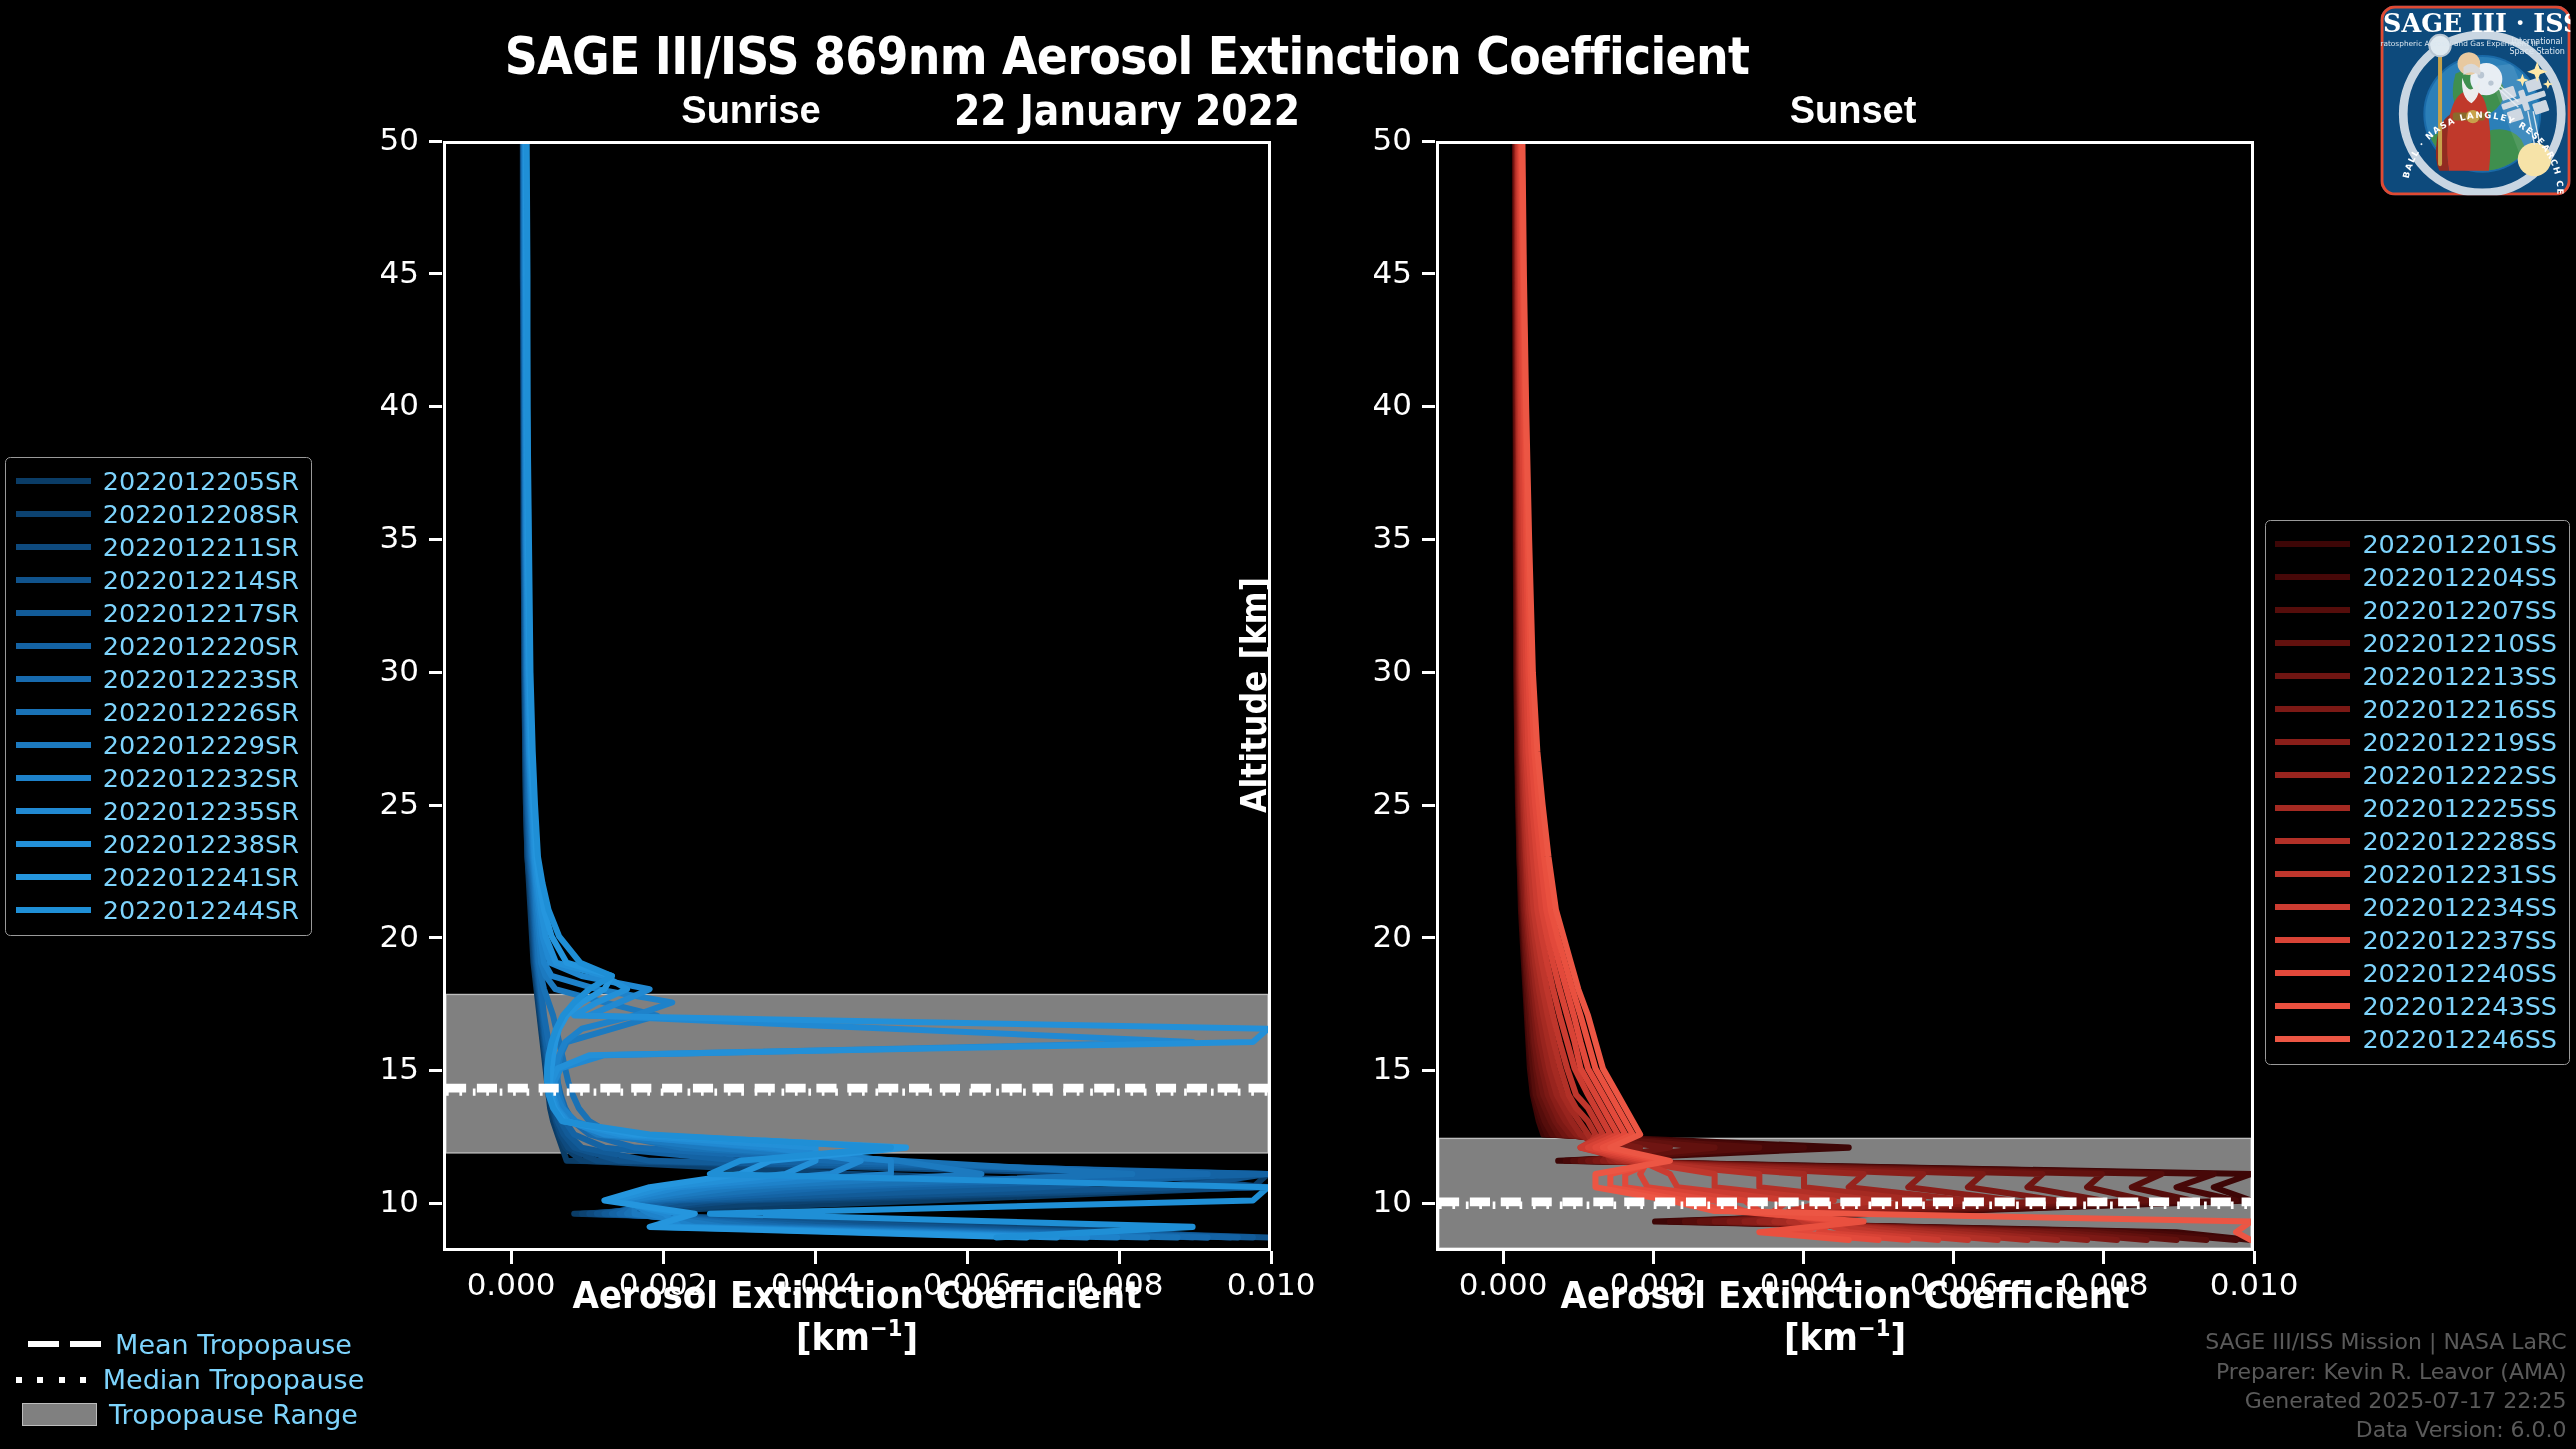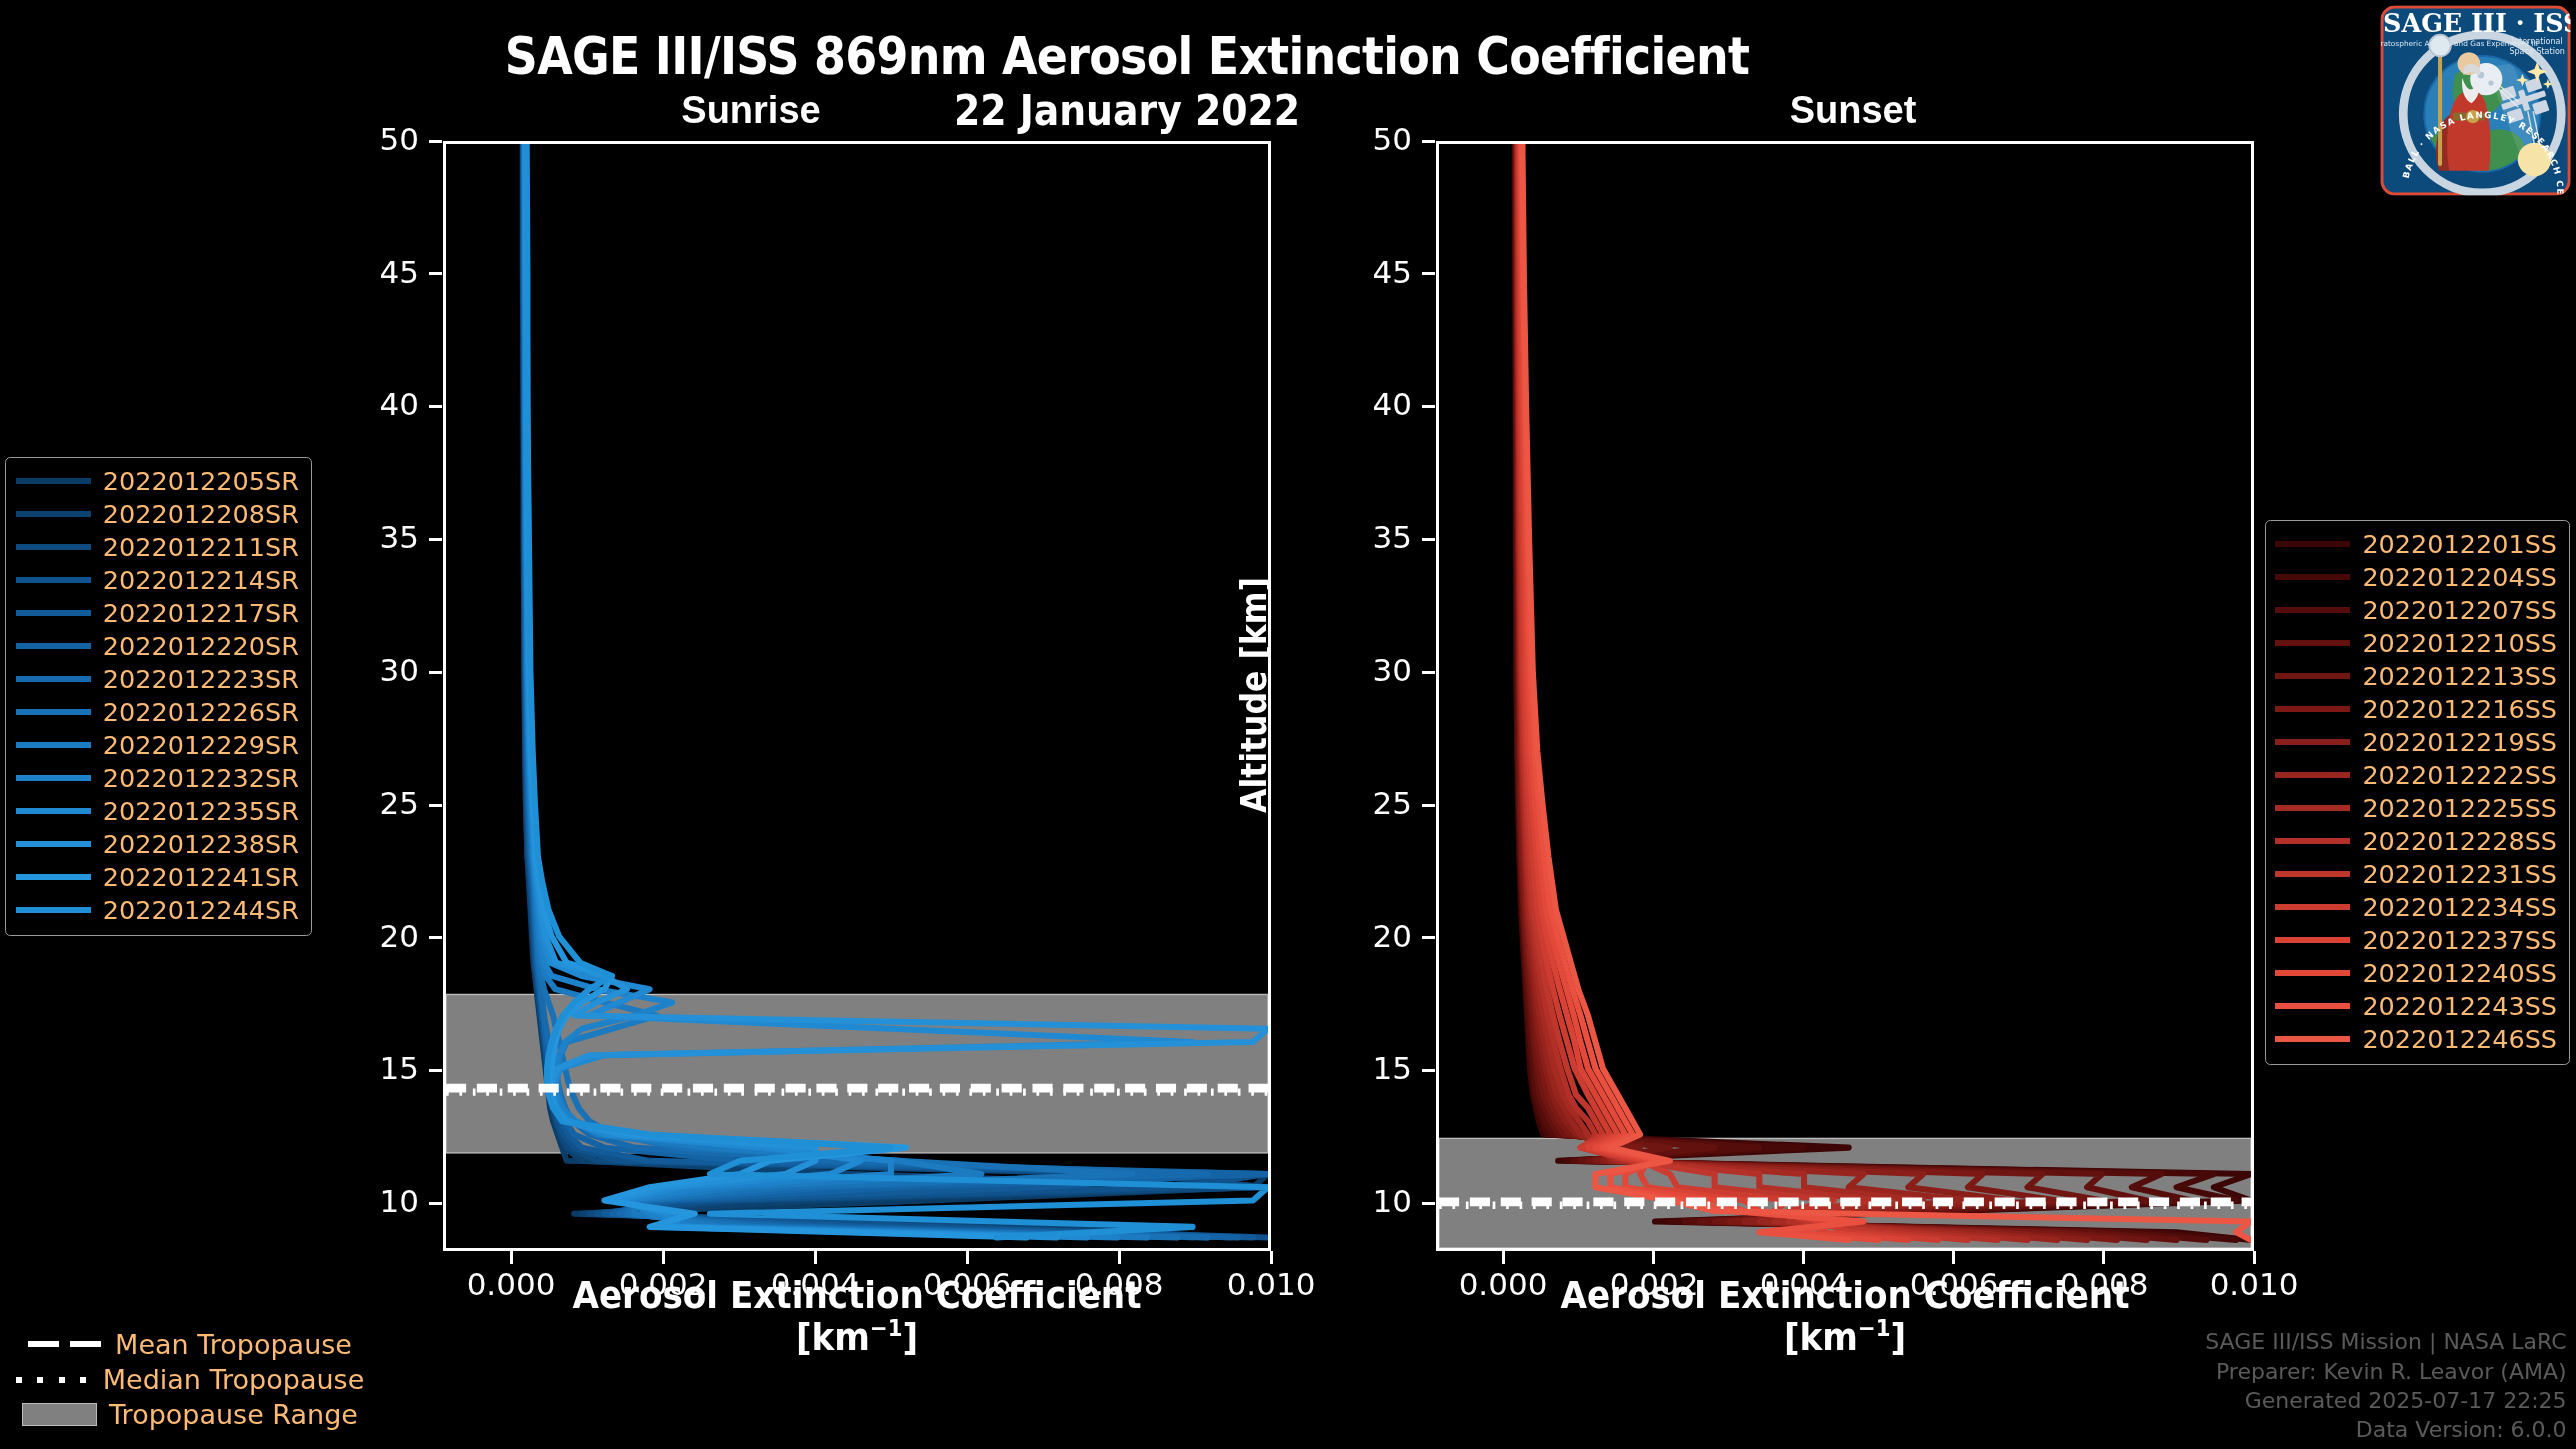--- a/index.html
+++ b/index.html
@@ -36,21 +36,21 @@
   .ylabel{font-size:35px;transform:rotate(-90deg);transform-origin:50% 50%;
      text-align:center;white-space:nowrap;}
   .xlabel{font-size:38px;text-align:center;line-height:1.08;}
   .xlabel sup{font-size:0.62em;vertical-align:super;}
 
   
   .legend-box{position:absolute;border:1.3px solid #9a9a9a;border-radius:5.4px;
      background:#000;padding:6.7px 12px 8px 9.4px;}
   .legend-row{display:flex;align-items:center;height:33px;}
   .swatch{width:75px;height:6px;flex:0 0 75px;margin-right:12px;}
-  .legend-label{font-size:25.5px;color:#fdba74;white-space:nowrap;
+  .legend-label{font-size:25.5px;color:#7dd3fc;white-space:nowrap;
      font-family:"DejaVu Sans","Liberation Sans",sans-serif;}
 
   #legend-tropo{left:5.4px;top:1319px;}
   #legend-tropo .legend-row{height:35px;justify-content:center;}
   #legend-tropo .legend-label{font-size:27px;}
   .dash-swatch{width:75px;height:14.8px;flex:0 0 75px;margin-right:12px;position:relative;}
   .dash-swatch i{position:absolute;top:4px;height:6.7px;background:#fff;display:block;}
   .dot-swatch i{position:absolute;top:5.4px;height:6px;width:6px;background:#fff;display:block;}
   .range-swatch{width:75px;height:23px;flex:0 0 75px;margin-right:12px;
      background:#808080;border:1.3px solid #bdbdbd;box-sizing:border-box;}

